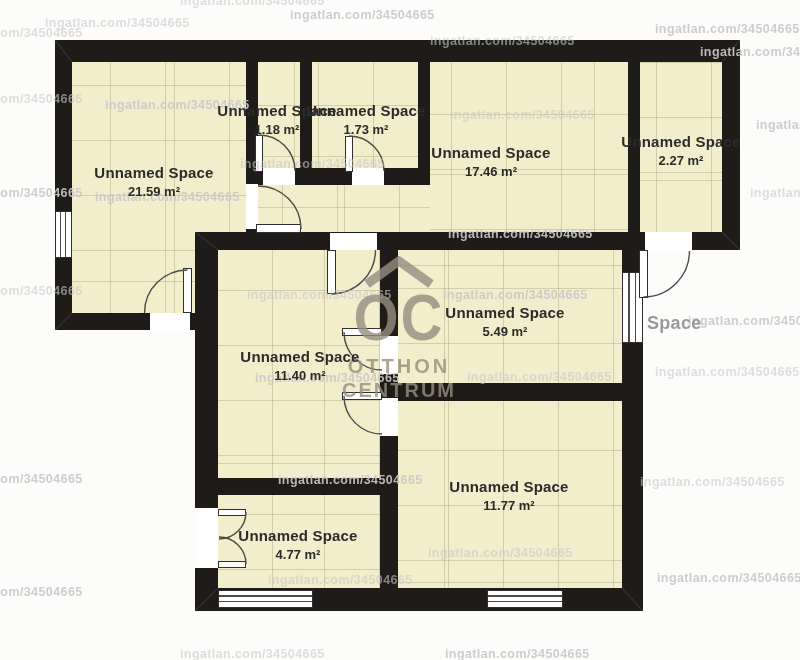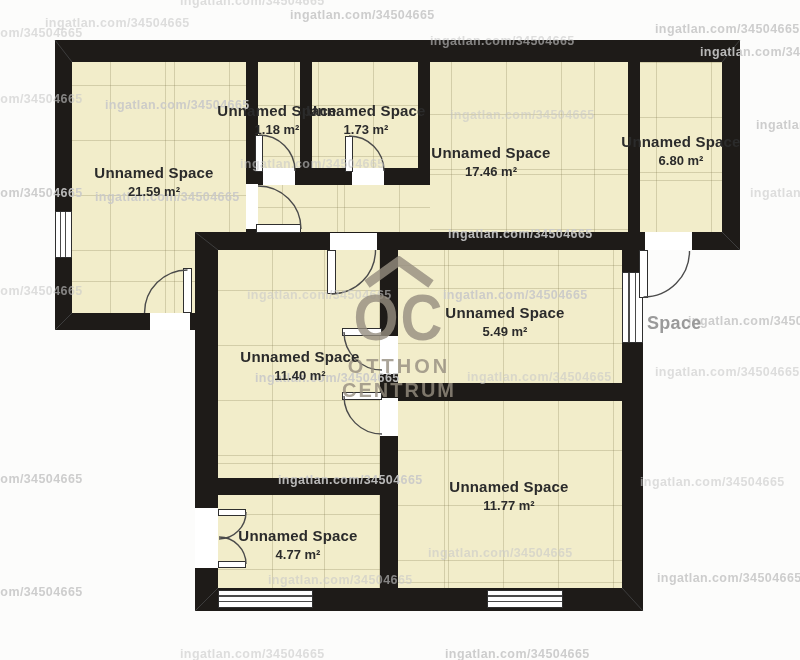--- a/index.html
+++ b/index.html
@@ -178,21 +178,21 @@
       <div class="room-label" style="left: 366px; top: 120px;">
         <div class="nm">Unnamed Space</div>
         <div class="ar">1.73 m²</div>
       </div>
       <div class="room-label" style="left: 491px; top: 162px;">
         <div class="nm">Unnamed Space</div>
         <div class="ar">17.46 m²</div>
       </div>
       <div class="room-label" style="left: 681px; top: 151px;">
         <div class="nm">Unnamed Space</div>
-        <div class="ar">6.80 m²</div>
+        <div class="ar">2.27 m²</div>
       </div>
       <div class="room-label" style="left: 300px; top: 366px;">
         <div class="nm">Unnamed Space</div>
         <div class="ar">11.40 m²</div>
       </div>
       <div class="room-label" style="left: 505px; top: 322px;">
         <div class="nm">Unnamed Space</div>
         <div class="ar">5.49 m²</div>
       </div>
       <div class="room-label" style="left: 298px; top: 545px;">

